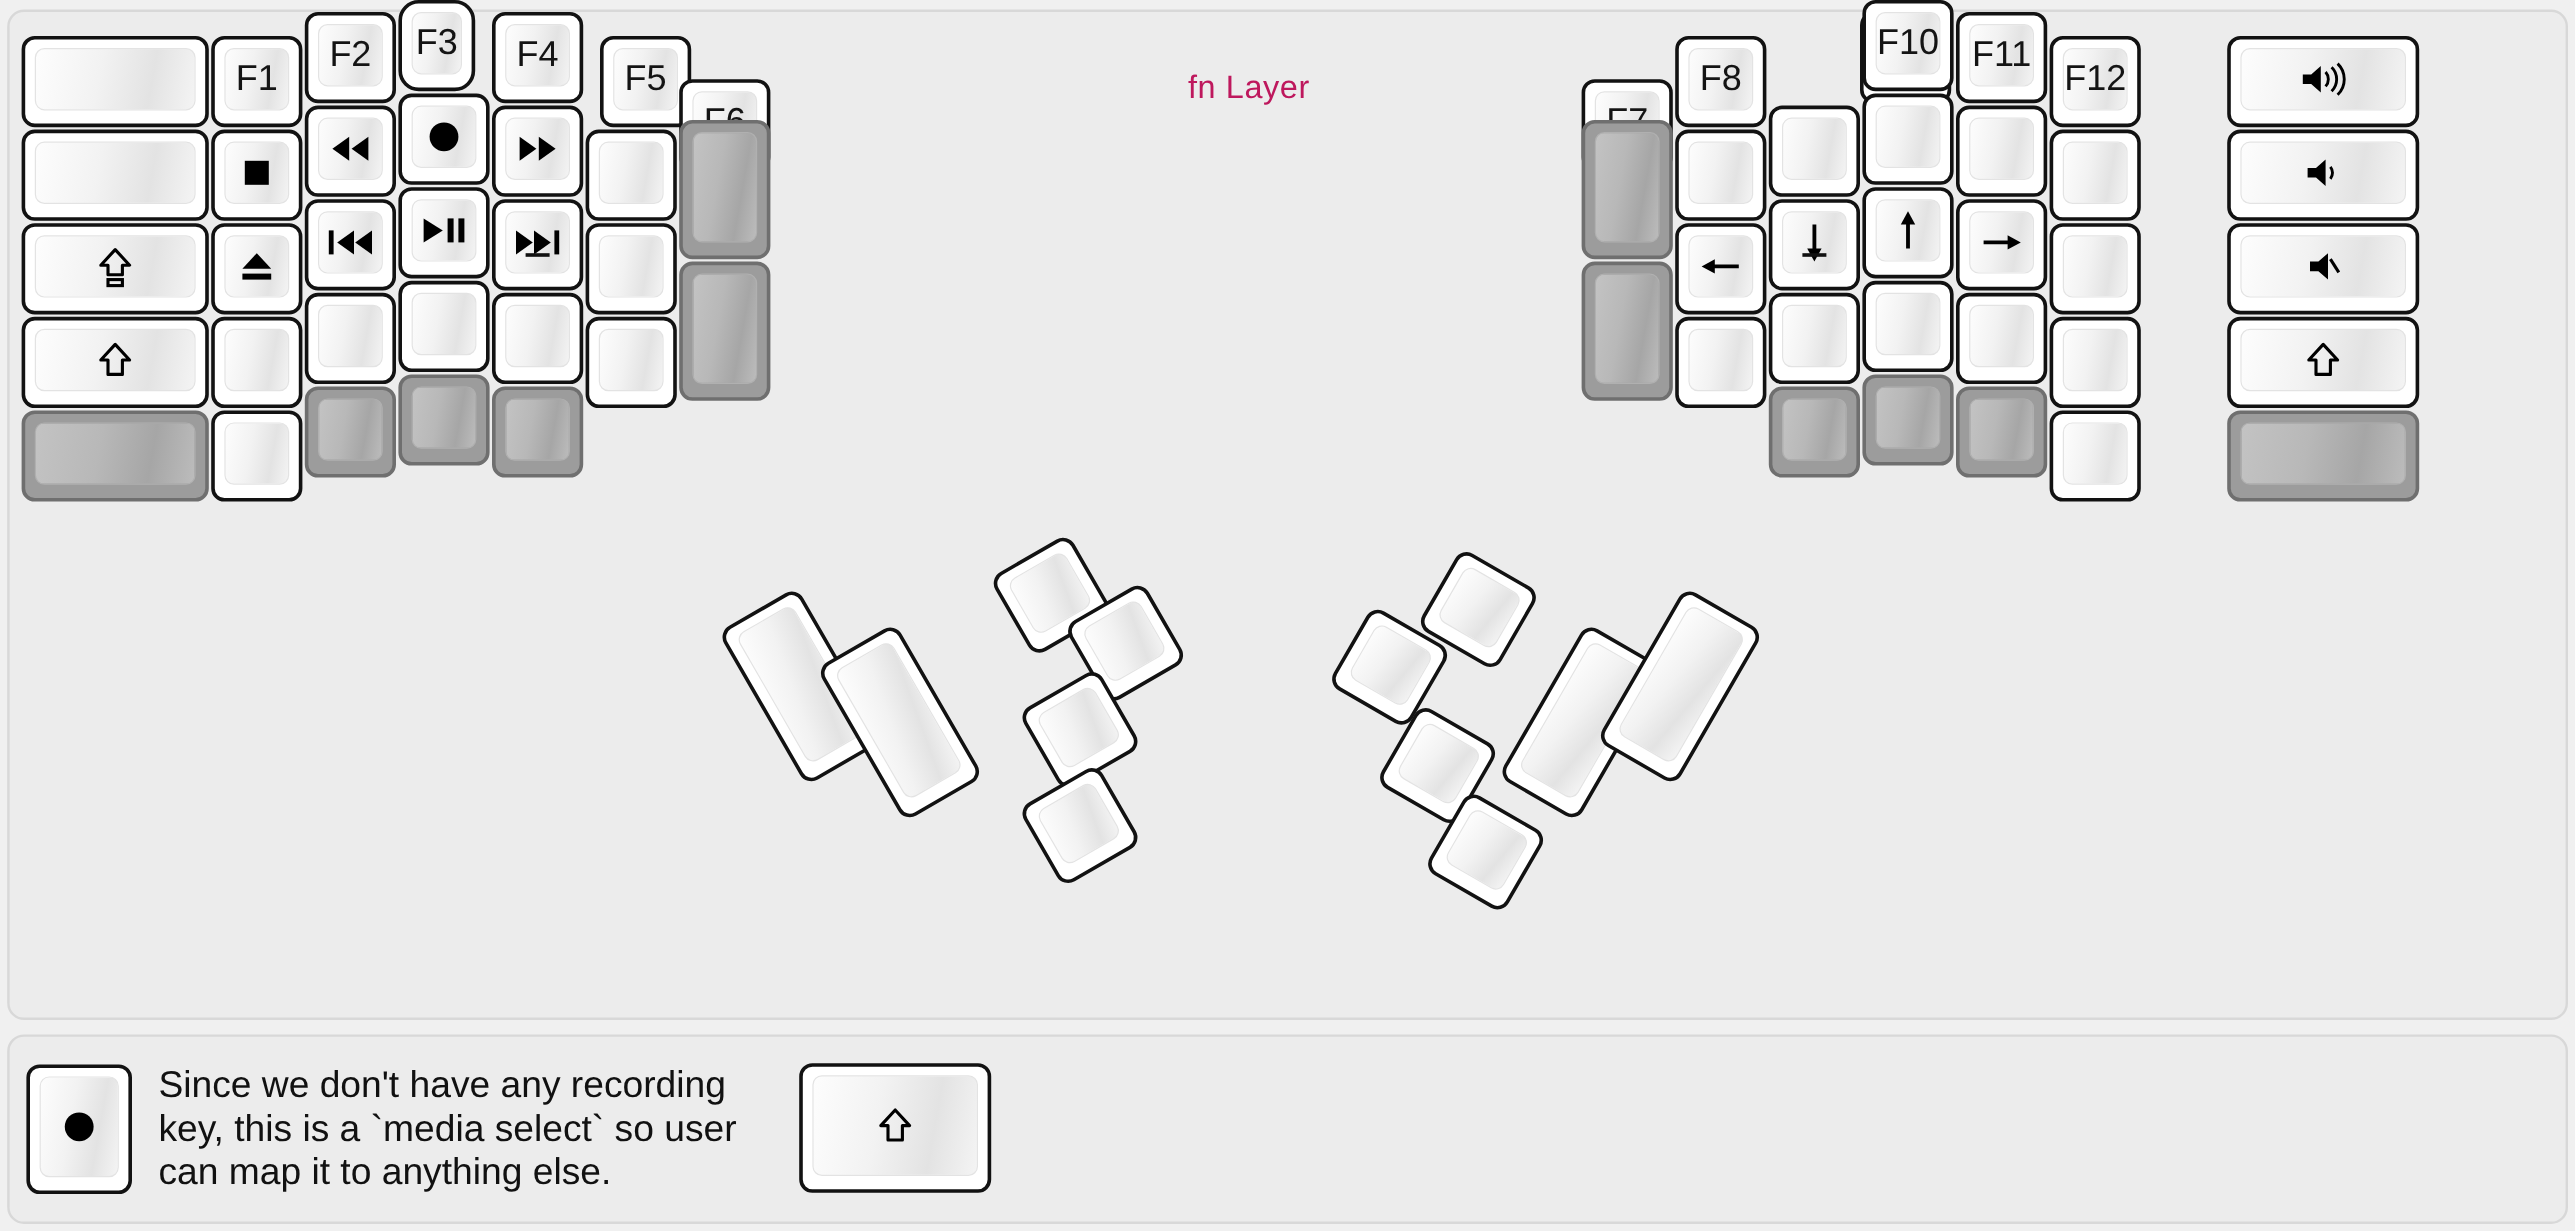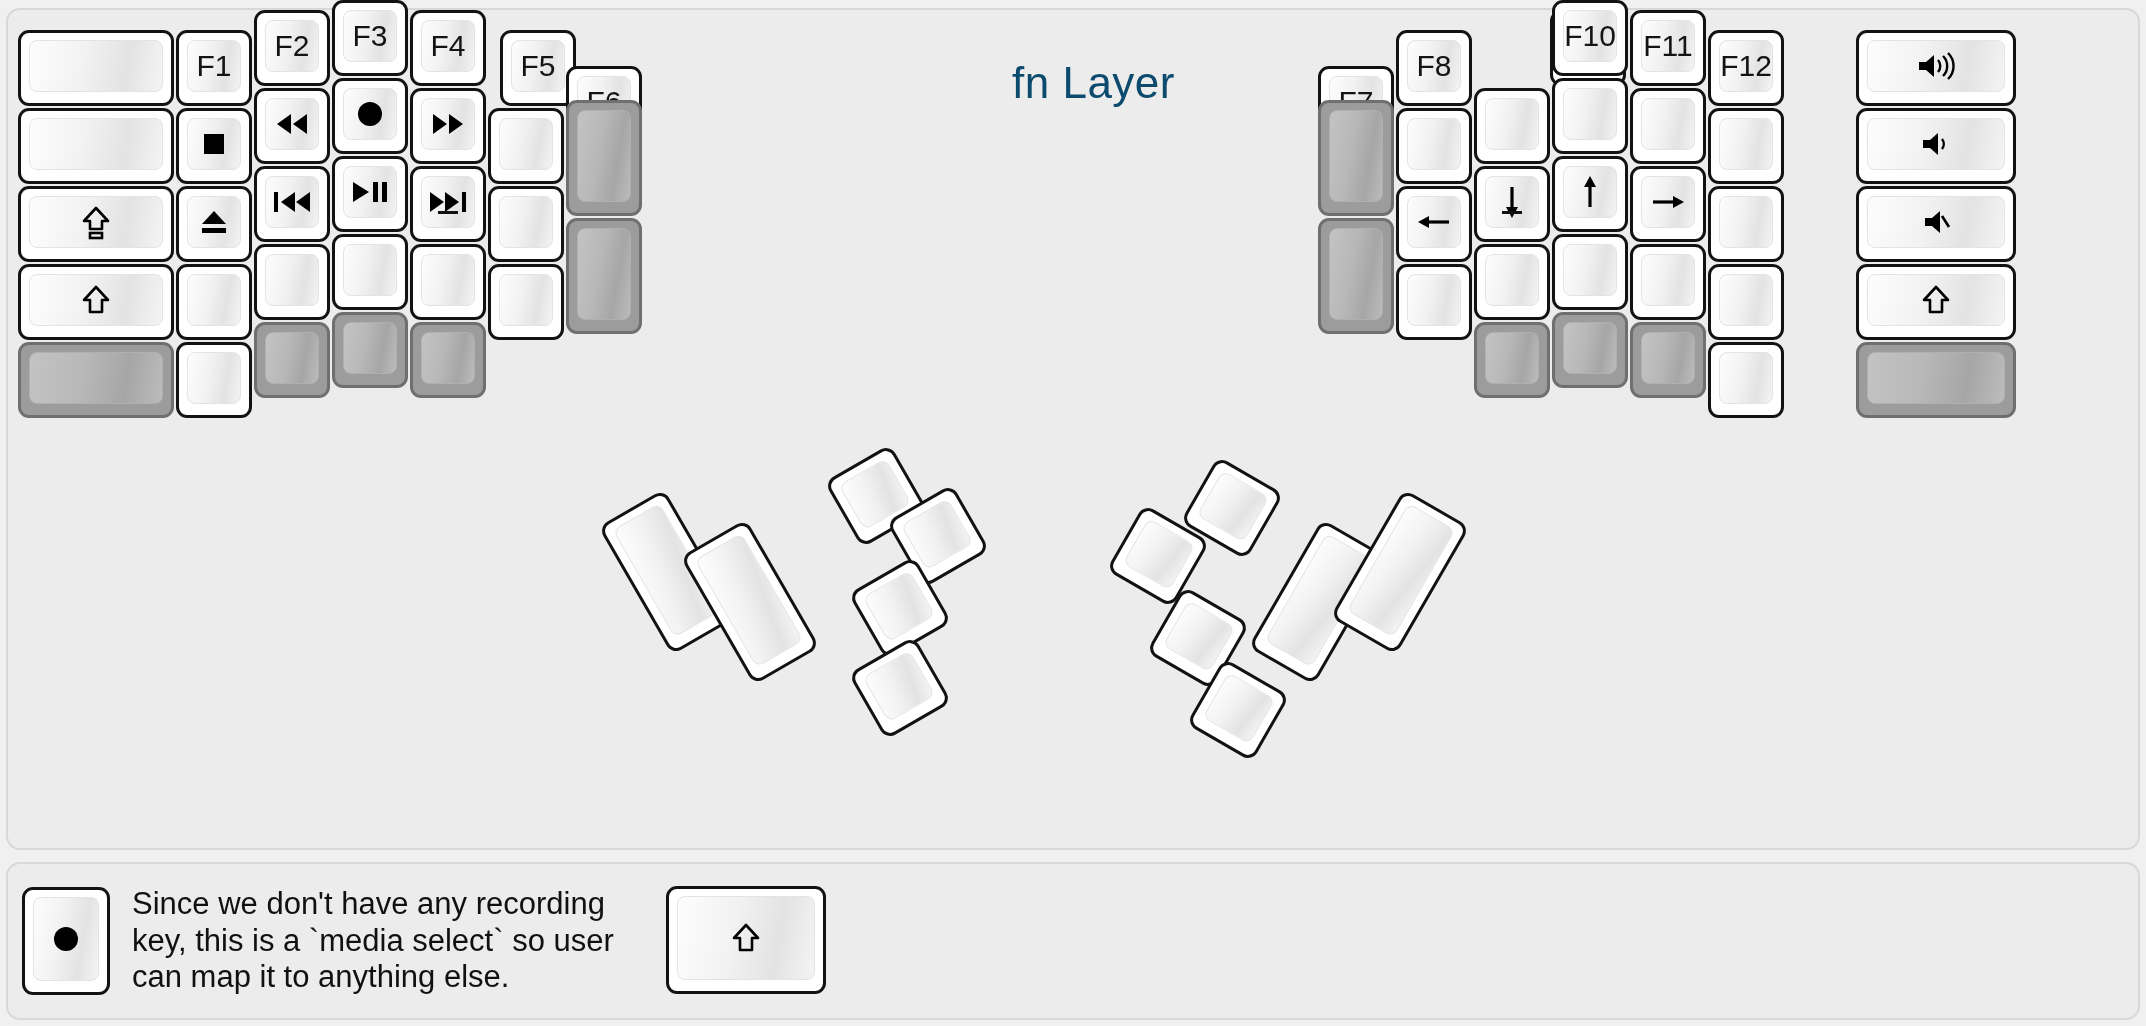--- a/index.html
+++ b/index.html
@@ -18,23 +18,23 @@
     border:2px solid #d8d8d8;
     border-radius:14px;
     box-sizing:border-box;
   }
   #board-panel{left:6px;top:8px;width:2134px;height:842px;}
   #legend-panel{left:6px;top:862px;width:2134px;height:158px;}
 
   
   #layer-title{
     position:absolute;
-    left:1012px;top:58px;
-    font-size:44px;
-    color:#0c4a6e;
+    left:990px;top:58px;
+    font-size:27px;
+    color:#be185d;
     letter-spacing:.5px;
     white-space:nowrap;
   }
 
   
   .key{
     position:absolute;
     box-sizing:border-box;
     border:3px solid #121212;
     border-radius:11px;
@@ -211,21 +211,21 @@
             </svg>
           </span>
         </div>
       </div>
       <div class="key" style="left: 254px; top: 244px; width: 76px; height: 76px;">
         <div class="cap"></div>
       </div>
       <div class="key trans" style="left: 254px; top: 322px; width: 76px; height: 76px;">
         <div class="cap"></div>
       </div>
-      <div class="key" style="left: 332px; top: 0px; width: 76px; height: 76px;">
+      <div class="key" style="left: 332px; top: 0px; width: 64px; height: 76px; border-radius: 17px;">
         <div class="cap">
           <span class="lbl">F3</span>
         </div>
       </div>
       <div class="key" style="left: 332px; top: 78px; width: 76px; height: 76px;">
         <div class="cap">
           <span class="glyph">
             <svg class="ic" width="34" height="34" viewBox="0 0 34 34">
               <circle cx="17" cy="17" r="12" fill="#000"></circle>
             </svg>

